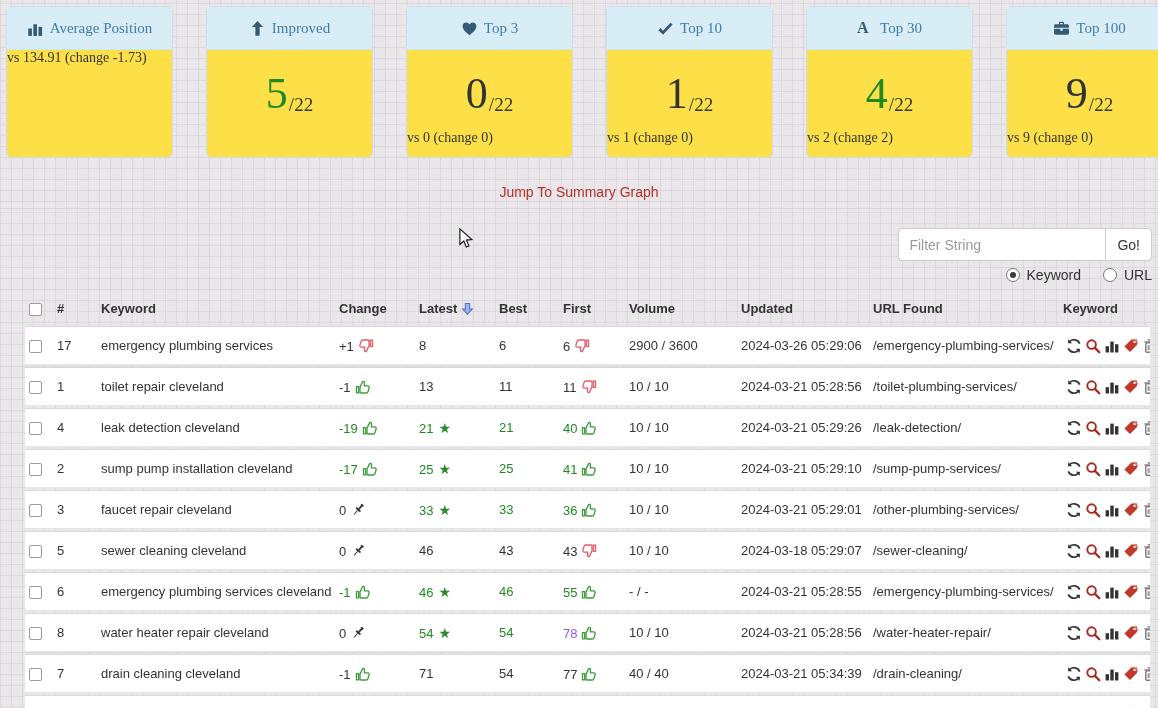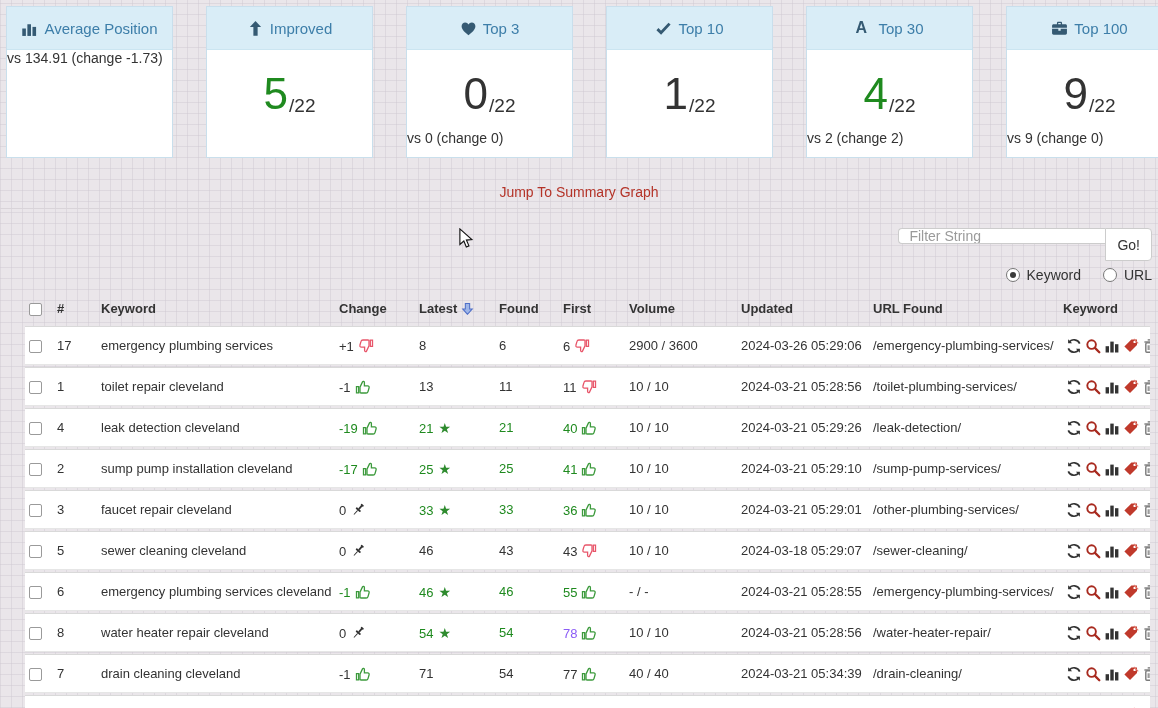--- a/index.html
+++ b/index.html
@@ -9,44 +9,44 @@
     font-family:"Liberation Sans", sans-serif;
     color:#333;
     background-color:#eae6ea;
     background-image:
       repeating-linear-gradient(0deg, rgba(205,199,208,.45) 0 1px, transparent 1px 11px),
       repeating-linear-gradient(90deg, rgba(205,199,208,.45) 0 1px, transparent 1px 11px);
   }
   
   .cards { display:flex; gap:33px; padding:6px 0 0 6px; width:1210px; }
   .card {
-    width:167px; height:152px; background:#ffffff;
-    border:1px solid #c9dfec; border-radius:0;
-    display:flex; flex-direction:column;
+    width:167px; height:152px; background:#fde047;
+    border:1px solid #c9dfec; border-radius:6px;
+    display:flex; flex-direction:column;font-family:Liberation Serif, serif;
   }
   .card-header {
     height:43px; background:#d9edf7; border-bottom:1px solid #cbe5f1;
     display:flex; align-items:center; justify-content:center; gap:6px;
     color:#3d7ea9; font-size:15px;
   }
   .hicon { width:17px; height:17px; display:inline-flex; color:#355a73; }
   .hicon svg { width:100%; height:100%; }
   .card-body { flex:1; display:flex; align-items:baseline; justify-content:center; padding-top:22px; }
   .big-val { font-size:44px; line-height:1; }
   .suffix { font-size:19px; color:#333; position:relative; top:3px; margin-left:1px; }
   .card-footer { height:27px; text-align:left; font-size:14px; color:#333; }
   
   .jump-row { text-align:center; margin-top:26px; font-size:14px; }
   .jump-link { color:#b43328; text-decoration:none; cursor:pointer; }
   .rule { border:none; border-top:1px solid #d9d4d9; margin-top:8px; }
   
   .filter-area { height:72px; position:relative; }
   .filter-group { position:absolute; right:6px; top:19px; display:flex; }
   .filter-input {
-    width:207px; height:16px; border:1px solid #ccc; border-right:none;
+    width:207px; height:33px; border:1px solid #ccc; border-right:none;
     border-radius:4px 0 0 4px; padding:0 10px; font-size:14px; color:#333;
     font-family:"Liberation Sans",sans-serif; background:#fff; outline:none;
   }
   .filter-input::placeholder { color:#9a9a9a; }
   .go-btn {
     height:33px; padding:0 11px; border:1px solid #ccc; border-radius:0 4px 4px 0;
     background:#fff; font-size:14px; color:#333; cursor:pointer;
     font-family:"Liberation Sans",sans-serif;
   }
   .radio-row { position:absolute; right:6px; top:58px; display:flex; align-items:center; gap:7px; font-size:14px; }
@@ -127,20 +127,21 @@
           <svg viewBox="0 0 16 16">
             <path d="M2.3 8.6l3.4 3.4 8-8.6" fill="none" stroke="currentColor" stroke-width="2.7"></path>
           </svg>
         </span>
       <span>Top 10</span>
     </div>
     <div class="card-body">
       <span class="big-val" style="color: rgb(51, 51, 51);">1</span>
         <span class="suffix">/22</span>
     </div>
+    <div class="card-footer">vs 1 (change 0)</div>
   </div>
   <div class="card">
     <div class="card-header">
       <span class="hicon">
           <span style="font-weight:bold;font-size:16px;line-height:1;">A</span>
         </span>
       <span>Top 30</span>
     </div>
     <div class="card-body">
       <span class="big-val" style="color: rgb(31, 138, 31);">4</span>
@@ -206,21 +207,21 @@
         <th>#</th>
         <th>Keyword</th>
         <th>Change</th>
         <th>
           <span>Latest</span><span class="sort-icon">
               <svg viewBox="0 0 16 16">
                 <path d="M8 14.2L2.9 8.5h2.8V2.7h4.6v5.8h2.8z" fill="#9fb6e8" stroke="#4f6fc8" stroke-width="1.1"></path>
               </svg>
             </span>
         </th>
-        <th>Found</th>
+        <th>Best</th>
         <th>First</th>
         <th>Volume</th>
         <th>Updated</th>
         <th>URL Found</th>
         <th>Keyword</th>
       </tr>
     </thead>
     <tbody>
         <tr>
           <td><span class="cb"></span></td>

